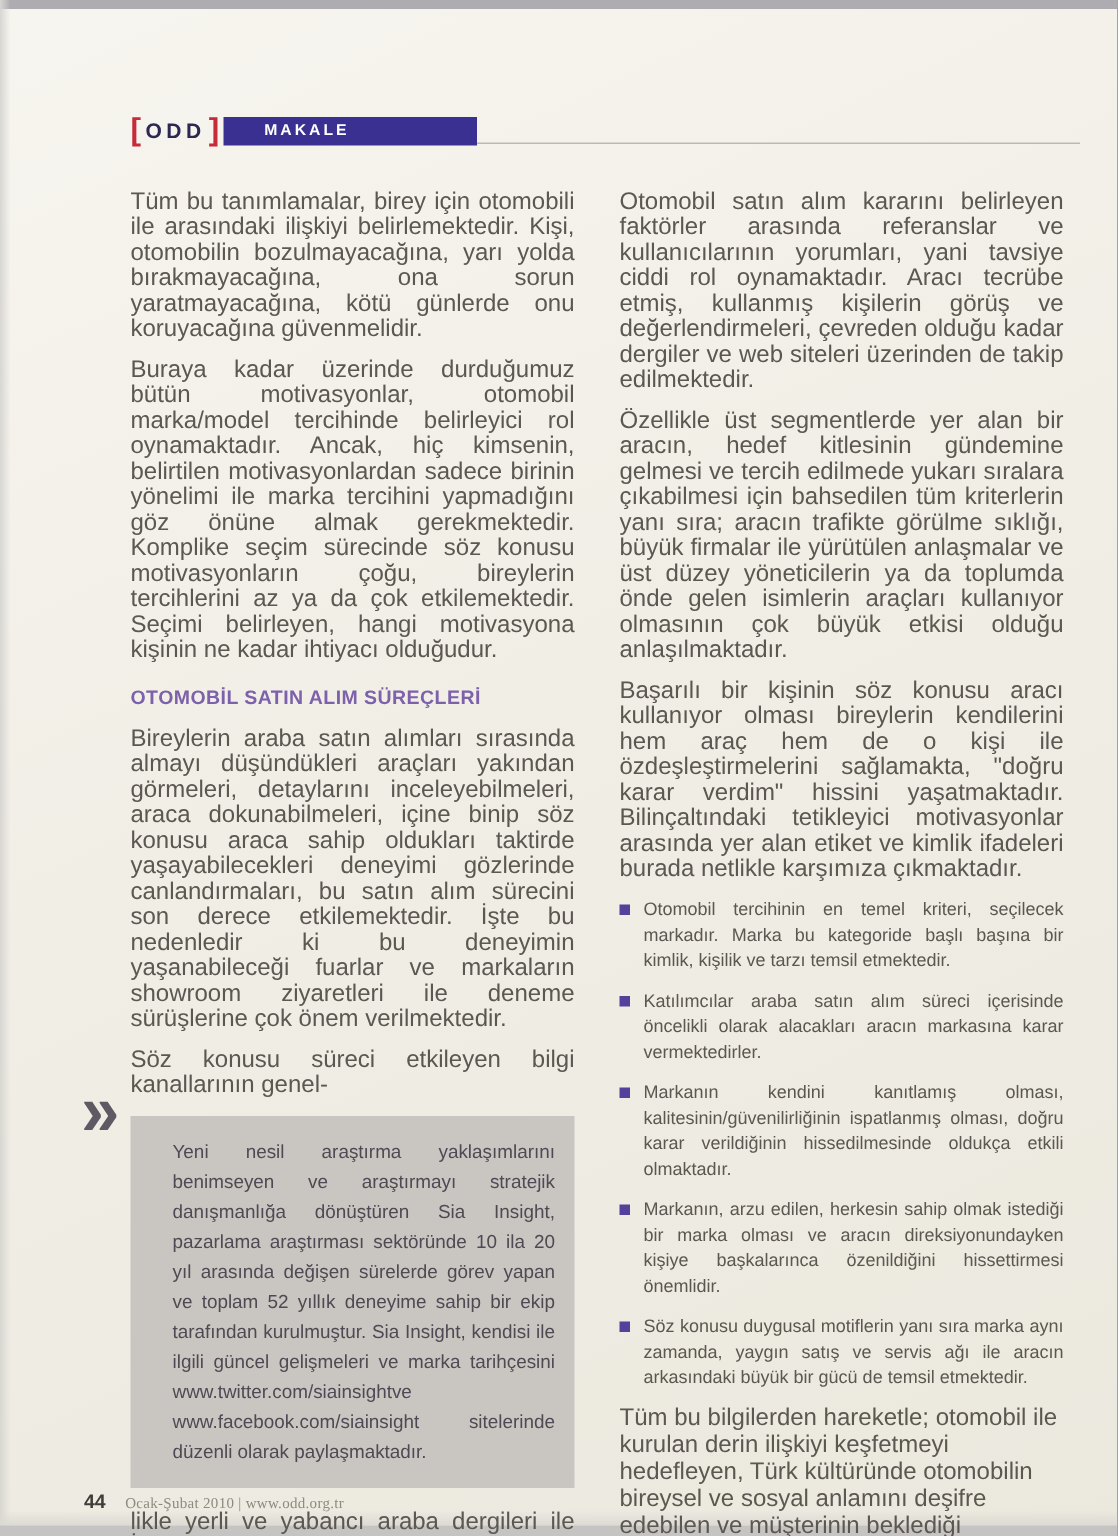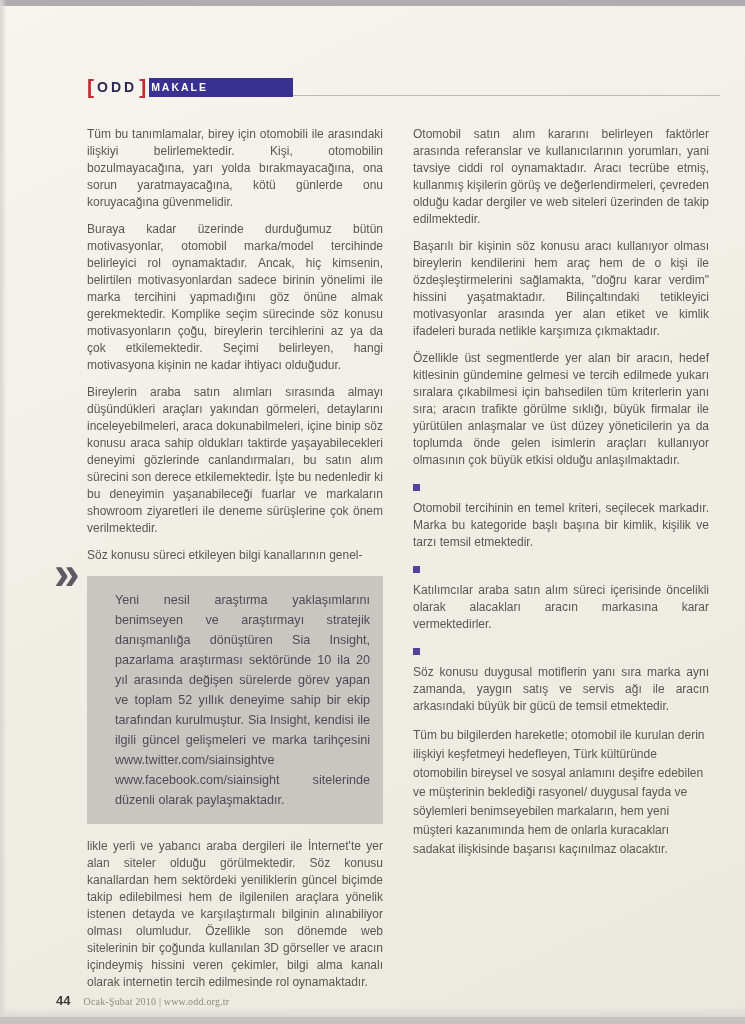--- a/index.html
+++ b/index.html
@@ -21,47 +21,47 @@
   .content{position:absolute;top:76px;left:0;width:100%;}
 
   
   .header{display:flex;align-items:center;margin-left:87px;margin-right:25px;height:22px;}
   .logo{display:flex;align-items:center;}
   .logo .bracket{color:#c62b3a;font-weight:bold;font-size:21px;line-height:18px;}
   .logo .odd{color:#2c2753;font-weight:bold;font-size:14px;letter-spacing:3px;margin:0 2px 0 3px;}
   .tagbar{
     margin-left:3px;width:142px;height:19px;background:#3a3092;
     color:#ffffff;font-weight:bold;font-size:10.5px;letter-spacing:2px;
-    line-height:19px;padding-left:2px;flex:none;
+    line-height:19px;padding-left:27px;flex:none;
   }
   .header-rule{flex:1;height:1px;background:#bcb9b2;align-self:flex-end;margin-bottom:2px;}
 
   
   .columns{display:flex;gap:30px;margin:28px 0 0 87px;}
   .col{width:296px;flex:none;}
-  .col p{font-size:12px;line-height:17px;text-align:justify;margin:0 0 10px 0;}
+  .col p{font-size:16px;line-height:17px;text-align:justify;margin:0 0 10px 0;}
   .section-heading{
     color:#7d61ab;font-weight:bold;font-size:13px;letter-spacing:.3px;
     margin:15px 0 12px 0;
   }
 
   
   .quote-box{
     position:relative;background:#c9c6c2;color:#4e4a54;
     margin:12px 0 14px 0;padding:14px 13px 14px 28px;
     font-size:12.6px;line-height:20px;text-align:justify;
   }
   .quote-chevron{
     position:absolute;left:-33px;top:-14px;
     font-size:46px;font-weight:bold;color:#5f5964;
     transform:scaleY(1.05);
   }
 
   
-  .bullet-item{display:flex;gap:9px;margin:0 0 10px 0;flex-direction:column;}
+  .bullet-item{display:flex;gap:9px;margin:0 0 10px 0;}
   .bullet-square{width:7px;height:7px;background:#54419c;margin-top:5px;flex:none;}
   .bullet-item .btxt{font-size:12px;line-height:17px;text-align:justify;}
 
   .closing p{display:inline;}
 
   
   .footer{position:absolute;left:56px;bottom:16px;display:flex;align-items:baseline;gap:13px;margin-top:32px;}
   .page-number{font-weight:bold;font-size:13px;color:#3f3d39;}
   .footer-text{font-size:10px;color:#8e8a80;letter-spacing:.2px;font-family:Liberation Serif, serif;}
 </style>
@@ -84,43 +84,52 @@
       </div>
       <div class="tagbar">MAKALE</div>
       <div class="header-rule"></div>
     </div>
 
     <div class="columns">
 
       <div class="col">
         <p>Tüm bu tanımlamalar, birey için otomobili ile arasındaki ilişkiyi belirlemektedir. Kişi, otomobilin bozulmayacağına, yarı yolda bırakmayacağına, ona sorun yaratmayacağına, kötü günlerde onu koruyacağına güvenmelidir.</p>
         <p>Buraya kadar üzerinde durduğumuz bütün motivasyonlar, otomobil marka/model tercihinde belirleyici rol oynamaktadır. Ancak, hiç kimsenin, belirtilen motivasyonlardan sadece birinin yönelimi ile marka tercihini yapmadığını göz önüne almak gerekmektedir. Komplike seçim sürecinde söz konusu motivasyonların çoğu, bireylerin tercihlerini az ya da çok etkilemektedir. Seçimi belirleyen, hangi motivasyona kişinin ne kadar ihtiyacı olduğudur.</p>
+        <div class="section-heading">OTOMOBİL SATIN ALIM SÜREÇLERİ</div>
         <p>Bireylerin araba satın alımları sırasında almayı düşündükleri araçları yakından görmeleri, detaylarını inceleyebilmeleri, araca dokunabilmeleri, içine binip söz konusu araca sahip oldukları taktirde yaşayabilecekleri deneyimi gözlerinde canlandırmaları, bu satın alım sürecini son derece etkilemektedir. İşte bu nedenledir ki bu deneyimin yaşanabileceği fuarlar ve markaların showroom ziyaretleri ile deneme sürüşlerine çok önem verilmektedir.</p>
         <p>Söz konusu süreci etkileyen bilgi kanallarının genel-</p>
 
         <div class="quote-box">
           <span class="quote-chevron">»</span>
           <span>Yeni nesil araştırma yaklaşımlarını benimseyen ve araştırmayı stratejik danışmanlığa dönüştüren Sia Insight, pazarlama araştırması sektöründe 10 ila 20 yıl arasında değişen sürelerde görev yapan ve toplam 52 yıllık deneyime sahip bir ekip tarafından kurulmuştur. Sia Insight, kendisi ile ilgili güncel gelişmeleri ve marka tarihçesini www.twitter.com/siainsightve www.facebook.com/siainsight sitelerinde düzenli olarak paylaşmaktadır.</span>
         </div>
 
         <p>likle yerli ve yabancı araba dergileri ile İnternet'te yer alan siteler olduğu görülmektedir. Söz konusu kanallardan hem sektördeki yeniliklerin güncel biçimde takip edilebilmesi hem de ilgilenilen araçlara yönelik istenen detayda ve karşılaştırmalı bilginin alınabiliyor olması olumludur. Özellikle son dönemde web sitelerinin bir çoğunda kullanılan 3D görseller ve aracın içindeymiş hissini veren çekimler, bilgi alma kanalı olarak internetin tercih edilmesinde rol oynamaktadır.</p>
       </div>
 
       <div class="col">
         <p>Otomobil satın alım kararını belirleyen faktörler arasında referanslar ve kullanıcılarının yorumları, yani tavsiye ciddi rol oynamaktadır. Aracı tecrübe etmiş, kullanmış kişilerin görüş ve değerlendirmeleri, çevreden olduğu kadar dergiler ve web siteleri üzerinden de takip edilmektedir.</p>
+        <p>Özellikle üst segmentlerde yer alan bir aracın, hedef kitlesinin gündemine gelmesi ve tercih edilmede yukarı sıralara çıkabilmesi için bahsedilen tüm kriterlerin yanı sıra; aracın trafikte görülme sıklığı, büyük firmalar ile yürütülen anlaşmalar ve üst düzey yöneticilerin ya da toplumda önde gelen isimlerin araçları kullanıyor olmasının çok büyük etkisi olduğu anlaşılmaktadır.</p>
         <p>Başarılı bir kişinin söz konusu aracı kullanıyor olması bireylerin kendilerini hem araç hem de o kişi ile özdeşleştirmelerini sağlamakta, "doğru karar verdim" hissini yaşatmaktadır. Bilinçaltındaki tetikleyici motivasyonlar arasında yer alan etiket ve kimlik ifadeleri burada netlikle karşımıza çıkmaktadır.</p>
-        <p>Özellikle üst segmentlerde yer alan bir aracın, hedef kitlesinin gündemine gelmesi ve tercih edilmede yukarı sıralara çıkabilmesi için bahsedilen tüm kriterlerin yanı sıra; aracın trafikte görülme sıklığı, büyük firmalar ile yürütülen anlaşmalar ve üst düzey yöneticilerin ya da toplumda önde gelen isimlerin araçları kullanıyor olmasının çok büyük etkisi olduğu anlaşılmaktadır.</p>
 
         <div class="bullet-item">
           <span class="bullet-square"></span>
           <span class="btxt">Otomobil tercihinin en temel kriteri, seçilecek markadır. Marka bu kategoride başlı başına bir kimlik, kişilik ve tarzı temsil etmektedir.</span>
         </div>
         <div class="bullet-item">
           <span class="bullet-square"></span>
           <span class="btxt">Katılımcılar araba satın alım süreci içerisinde öncelikli olarak alacakları aracın markasına karar vermektedirler.</span>
+        </div>
+        <div class="bullet-item">
+          <span class="bullet-square"></span>
+          <span class="btxt">Markanın kendini kanıtlamış olması, kalitesinin/güvenilirliğinin ispatlanmış olması, doğru karar verildiğinin hissedilmesinde oldukça etkili olmaktadır.</span>
+        </div>
+        <div class="bullet-item">
+          <span class="bullet-square"></span>
+          <span class="btxt">Markanın, arzu edilen, herkesin sahip olmak istediği bir marka olması ve aracın direksiyonundayken kişiye başkalarınca özenildiğini hissettirmesi önemlidir.</span>
         </div>
         <div class="bullet-item">
           <span class="bullet-square"></span>
           <span class="btxt">Söz konusu duygusal motiflerin yanı sıra marka aynı zamanda, yaygın satış ve servis ağı ile aracın arkasındaki büyük bir gücü de temsil etmektedir.</span>
         </div>
 
         <div class="closing">
           <p>Tüm bu bilgilerden hareketle; otomobil ile kurulan derin ilişkiyi keşfetmeyi hedefleyen, Türk kültüründe otomobilin bireysel ve sosyal anlamını deşifre edebilen ve müşterinin beklediği rasyonel/ duygusal fayda ve söylemleri benimseyebilen markaların, hem yeni müşteri kazanımında hem de onlarla kuracakları sadakat ilişkisinde başarısı kaçınılmaz olacaktır.</p>
         </div>
       </div>

